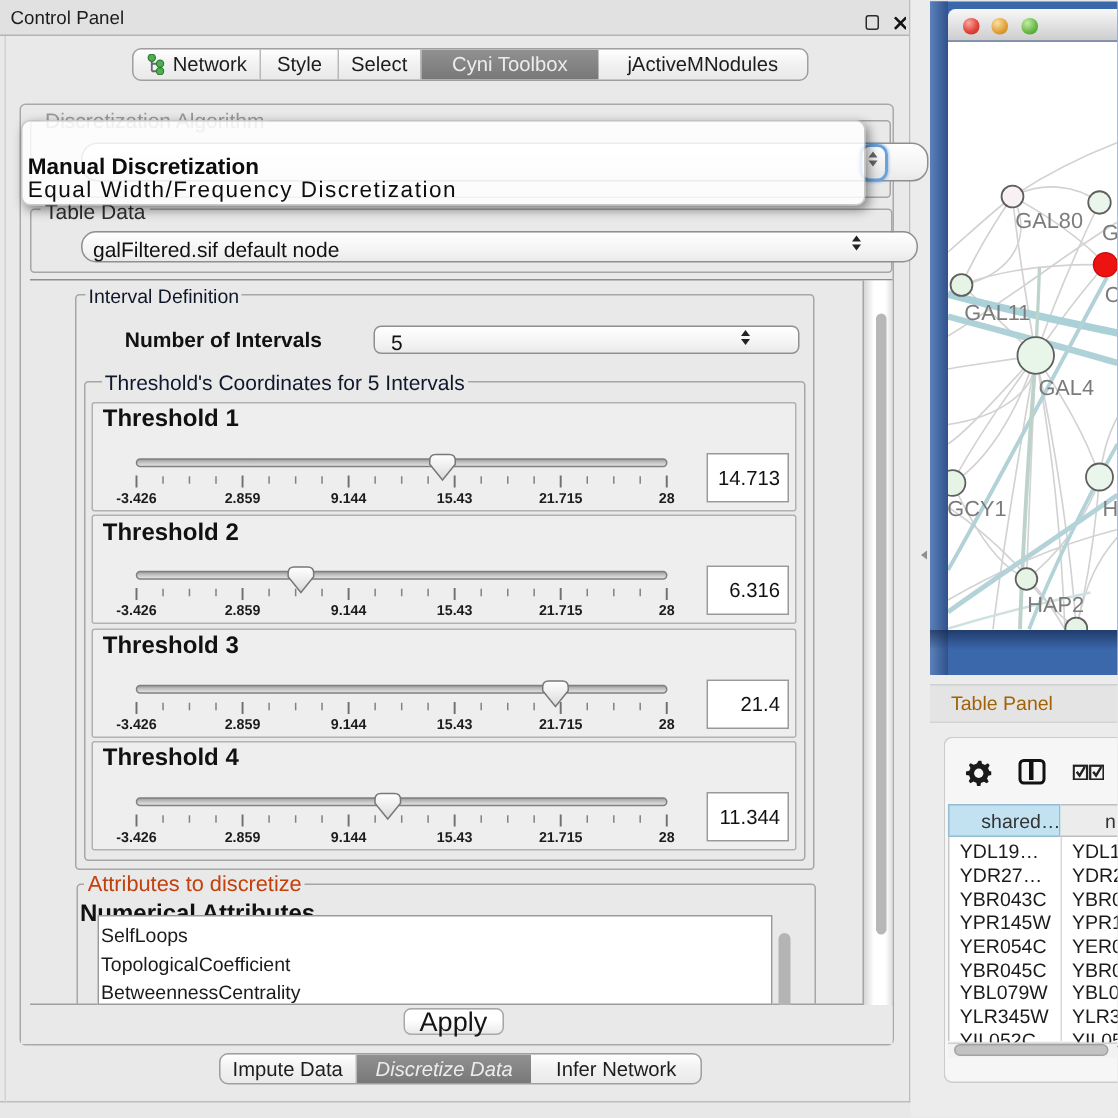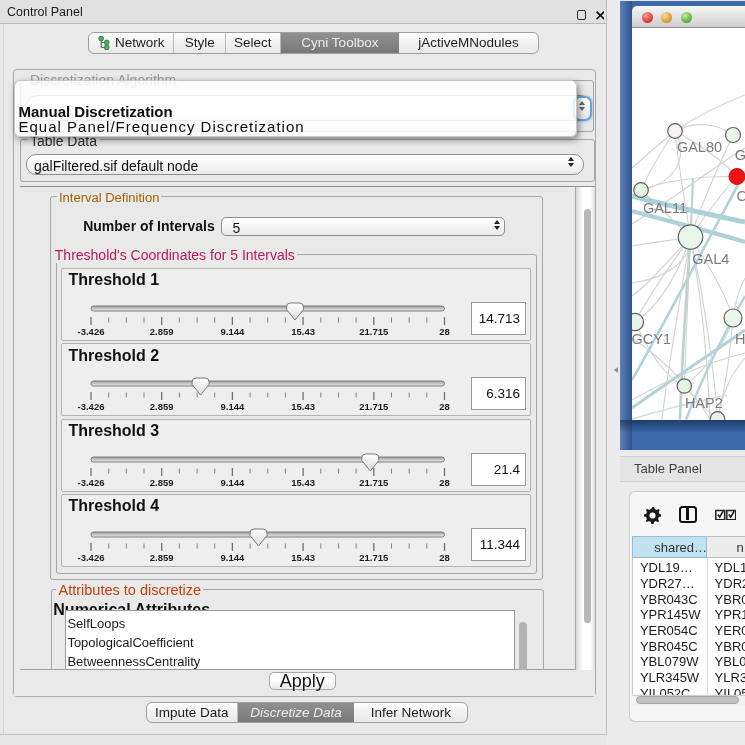--- a/index.html
+++ b/index.html
@@ -13,21 +13,21 @@
 #icoFloat{left:577px;top:10px;width:7px;height:8px;border:1.6px solid #2c2c2c;border-radius:2px;}
 
 .tabbar{height:21.5px;border:1px solid #9f9f9f;border-radius:6px;background:linear-gradient(#ffffff,#f2f2f2 45%,#e9e9e9);display:flex;box-sizing:border-box;overflow:hidden;}
 .tab{height:100%;display:flex;align-items:center;justify-content:center;font-size:13.5px;color:#1d1d1d;border-right:1px solid #b9b9b9;box-sizing:border-box;}
 .tab:last-child{border-right:none;}
 .tab.sel{background:linear-gradient(#919191,#787878);color:#ececec;border-right:none;}
 
 #cyni{left:13px;top:69px;width:583px;height:628px;border:1px solid #a9a9a9;border-radius:4px;background:#e9e9e9;box-sizing:border-box;}
 .grp{position:absolute;border:1px solid #a6a6a6;border-radius:3px;}
 .grplabel{position:absolute;font-size:12.5px;background:transparent;}
-.combo{position:absolute;background:linear-gradient(#ffffff,#f2f2f2 70%,#e9e9e9);border:1px solid #8f8f8f;box-sizing:border-box;}
+.combo{position:absolute;background:linear-gradient(#ffffff,#f2f2f2 70%,#e9e9e9);border:1px solid #8f8f8f;box-sizing:border-box;margin-left:28px;}
 .combo .ctext{position:absolute;font-size:14px;color:#111;}
 .stepper{position:absolute;width:9px;}
 .stepper .up{width:0;height:0;border-left:3.6px solid transparent;border-right:3.6px solid transparent;border-bottom:4.6px solid #333;margin:0 auto 2.4px;}
 .stepper .dn{width:0;height:0;border-left:3.6px solid transparent;border-right:3.6px solid transparent;border-top:4.6px solid #333;margin:0 auto;}
 
 #scrollpane{left:19.8px;top:185.5px;width:575.7px;height:484.7px;border-top:1px solid #8f8f8f;border-bottom:1px solid #9f9f9f;box-sizing:border-box;}
 #viewport{left:0;top:0;width:555.7px;height:484px;overflow:hidden;}
 #vsbar{left:555.7px;top:0px;width:20px;height:484px;border-left:1px solid #a5a5a5;background:linear-gradient(90deg,#d6d6d6,#ffffff 35%,#ffffff 75%,#dedede);box-sizing:border-box;}
 #vthumb{left:8px;top:22.5px;width:7px;height:414px;background:#b7b7b7;border-radius:3.5px;}
 .tpanel{position:absolute;left:41.2px;width:470px;height:73px;background:#eeeeee;border:1px solid #b2b2b2;border-radius:2px;box-sizing:border-box;}
@@ -39,21 +39,21 @@
 #popup .p2{position:absolute;left:3.5px;top:22px;font-size:15px;font-weight:bold;color:#0d0d0d;}
 #popup .p3{position:absolute;left:3.5px;top:36.5px;font-size:15px;letter-spacing:1px;color:#0d0d0d;}
 
 #netblue{left:619.6px;top:1.4px;width:126px;height:448.2px;background:#3b67ab;}
 #nettitle{left:632px;top:6.4px;width:113px;height:21.6px;background:linear-gradient(#f8f8f8,#cdcdcd);border-radius:5px 0 0 0;border-bottom:1px solid #8d8d8d;box-sizing:border-box;}
 .tl{position:absolute;top:12.2px;width:10.8px;height:10.8px;border-radius:50%;}
 #netcanvas{left:632px;top:28px;width:113px;height:391.5px;background:#ffffff;overflow:hidden;}
 #netshadow{left:619.6px;top:419.5px;width:125.4px;height:13px;background:linear-gradient(rgba(10,25,55,0.55),rgba(10,25,55,0));}
 
 #tpstrip{left:620px;top:455.5px;width:125px;height:26.2px;background:#e4e4e4;border-top:1px solid #cfcfcf;border-bottom:1px solid #d4d4d4;box-sizing:border-box;}
-#tpstrip span{position:absolute;left:14px;top:4.5px;font-size:13px;color:#404040;}
+#tpstrip span{position:absolute;left:14px;top:4.5px;font-size:13px;color:#a16207;}
 #browser{left:628.7px;top:491.3px;width:117px;height:231px;background:#f6f6f6;border:1px solid #cccccc;border-radius:6px 0 0 6px;border-right:none;box-sizing:border-box;}
 .hrow{position:absolute;font-size:13px;color:#1b1b1b;white-space:nowrap;}
 </style>
 </head>
 <body>
 
 <div id="cpwin" class="abs"></div>
 <div class="abs" style="left:607px;top:0;width:13px;height:745px;background:#ececec;"></div>
 <div class="abs" style="left:3px;top:23px;width:1px;height:712px;background:#d2d2d2;"></div>
 <div id="cptitle" class="abs">
@@ -101,33 +101,33 @@
     <div class="dn" style="border-top-color:#222;"></div>
 </div>
 
 <div id="scrollpane" class="abs">
  <div id="vsbar" class="abs">
       <div id="vthumb" class="abs"></div>
     </div>
  <div id="viewport" class="abs">
 
   <div class="grp" style="left:30.2px;top:9.9px;width:491.5px;height:381.5px;"></div>
-  <div class="grplabel" style="left:37.2px;top:3px;font-size:13px;color:#a16207;background:#e9e9e9;padding:0 2px;">Interval Definition</div>
+  <div class="grplabel" style="left:37.2px;top:3px;font-size:13px;color:#0f172a;background:#e9e9e9;padding:0 2px;">Interval Definition</div>
 
   <div class="abs" style="left:63.4px;top:31.5px;font-size:14px;font-weight:bold;color:#111;">Number of Intervals</div>
   <div class="combo" style="left:200.8px;top:30.1px;width:284.4px;height:19.5px;border-radius:5px;">
     <span class="ctext" style="left:11px;top:2.2px;">5</span>
   </div>
   <div class="stepper" style="left:473px;top:33px;">
    <div class="up" style="border-bottom-color:#222;"></div>
         <div class="dn" style="border-top-color:#222;"></div>
   </div>
 
   <div class="grp" style="left:36.2px;top:67.4px;width:479px;height:318px;"></div>
-  <div class="grplabel" style="left:33px;top:60.5px;font-size:14px;color:#be185d;background:#e9e9e9;padding:0 2px;">Threshold's Coordinates for 5 Intervals</div>
+  <div class="grplabel" style="left:48px;top:60.5px;font-size:14px;color:#0f172a;background:#e9e9e9;padding:0 2px;">Threshold's Coordinates for 5 Intervals</div>
 
   <div class="tpanel" style="top:81.4px;">
 <span class="tlab">Threshold 1</span>
 <svg width="468" height="71" style="position:absolute;left:0;top:0;">
 <defs>
             <linearGradient id="thg" x1="0" y1="0" x2="0" y2="1">
 <stop offset="0" stop-color="#ffffff"></stop>
               <stop offset="1" stop-color="#dadada"></stop>
             </linearGradient>
 <linearGradient id="trk" x1="0" y1="0" x2="0" y2="1">
@@ -322,21 +322,21 @@
 
 <div class="tabbar abs" style="left:145.6px;top:701.6px;width:322.9px;">
  <div class="tab" style="width:91.6px;">Impute Data</div>
  <div class="tab sel" style="width:116.5px;font-style:italic;">Discretize Data</div>
  <div class="tab" style="width:113.5px;">Infer Network</div>
 </div>
 
 <div class="abs" style="left:613.5px;top:367px;width:0;height:0;border-top:3px solid transparent;border-bottom:3px solid transparent;border-right:4px solid #909090;"></div>
 <div id="popup" class="abs">
 <span class="p2">Manual Discretization</span>
-<span class="p3">Equal Panel/Frequency Discretization</span>
+<span class="p3">Equal Width/Frequency Discretization</span>
 </div>
 
 <div id="netblue" class="abs"></div>
 <div class="abs" style="left:619.6px;top:1.4px;width:12.4px;height:448.2px;background:linear-gradient(90deg,#5b80ba,#30528c);"></div>
 <div id="nettitle" class="abs"></div>
 <div class="tl abs" style="left:642px;background:radial-gradient(circle at 35% 30%,#f7a8a0,#e2463d 55%,#b03028);"></div>
 <div class="tl abs" style="left:661.3px;background:radial-gradient(circle at 35% 30%,#fbe0a0,#e2a33d 55%,#b57d20);"></div>
 <div class="tl abs" style="left:681.4px;background:radial-gradient(circle at 35% 30%,#c4eda8,#6cbb4a 55%,#3f8f28);"></div>
 <div id="netcanvas" class="abs">
 <svg width="113" height="391.5" viewBox="0 0 113 391.5">

